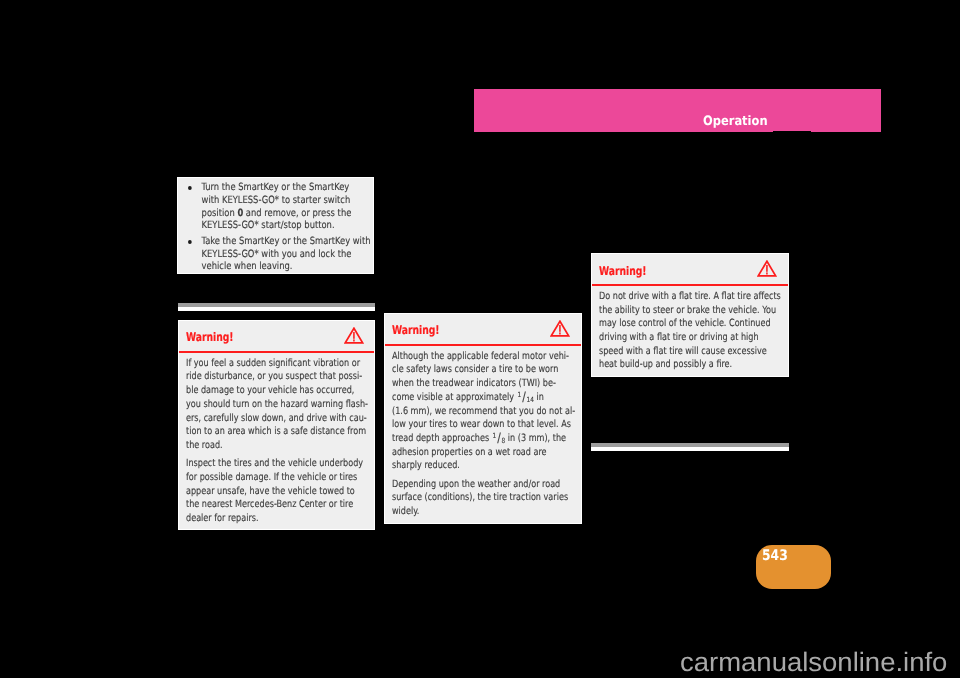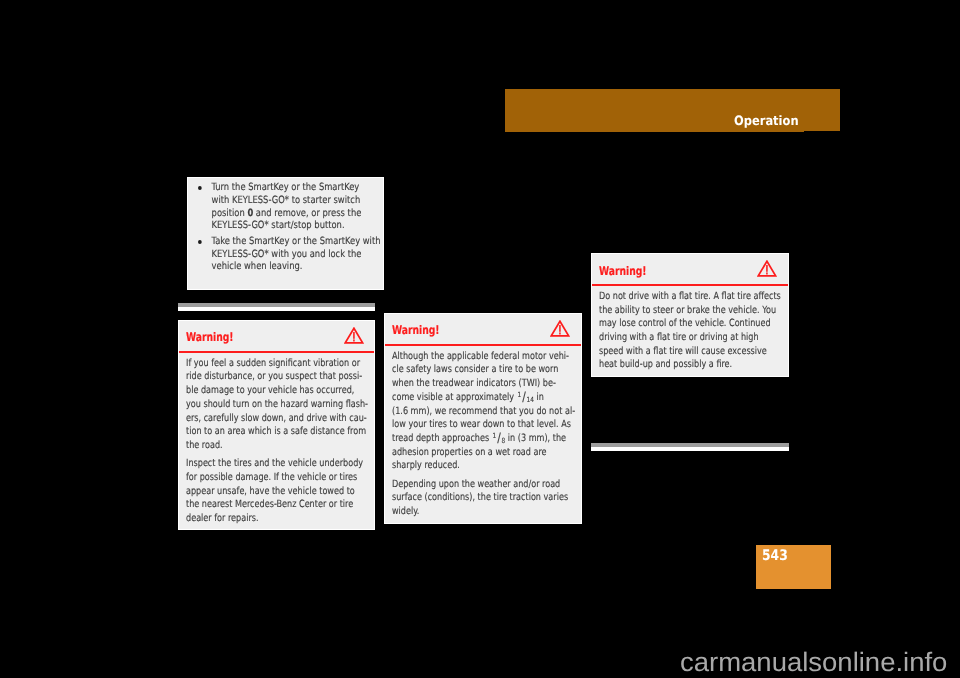--- a/index.html
+++ b/index.html
@@ -5,21 +5,21 @@
   html,body{margin:0;padding:0;}
   body{
     width:960px;height:678px;background:#000;overflow:hidden;position:relative;
     font-family:"DejaVu Sans",sans-serif;
     -webkit-font-smoothing:antialiased;
     text-rendering:geometricPrecision;
   }
 
   
   #section-banner{
-    position:absolute;left:505px;top:88.7px;width:335px;height:43.5px;background:#a16207;
+    position:absolute;left:474px;top:88.7px;width:407px;height:43.5px;background:#ec4899;
   }
   #section-banner .notch{
     position:absolute;left:299.3px;bottom:0;width:37.7px;height:1px;background:#000000;
   }
   #section-banner .label{
     position:absolute;left:229.2px;top:27.6px;
     color:#ffffff;font-weight:bold;font-size:13px;
     font-stretch:condensed;line-height:12px;
     transform:scaleX(0.98);transform-origin:left top;
   }
@@ -35,21 +35,21 @@
     position:absolute;
     font-family:"DejaVu Sans",sans-serif;font-stretch:condensed;
     font-size:10px;color:#3b3b3b;
     -webkit-text-stroke:0.12px #3b3b3b;
     transform-origin:left top;
   }
   .copy p{margin:0;white-space:pre-wrap;}
   .copy p + p{margin-top:4.7px;}
 
   
-  #bullet-box{left:187px;top:176.9px;width:197.3px;height:113px;padding-left:8px;}
+  #bullet-box{left:177px;top:176.9px;width:197.3px;height:97px;padding-left:8px;}
   #bullet-box .copy{left:9.6px;top:4.6px;width:201.2px;line-height:12.57px;transform:scaleX(0.93);}
   #bullet-box .item{position:relative;padding-left:14.6px;white-space:pre-wrap;}
   #bullet-box .item + .item{margin-top:3.6px;}
   #bullet-box .bdot{
     position:absolute;left:-0.2px;top:3.6px;width:3.9px;height:3.9px;
     background:#1d1d1d;border-radius:50%;
   }
 
   
   .rule{position:absolute;}
@@ -67,21 +67,21 @@
   }
   .warn .tri{position:absolute;left:165.2px;top:6.7px;line-height:0;}
   .warn .hr{position:absolute;left:0;top:30.2px;width:100%;height:2px;background:#fd1d1d;}
   .warn .copy{left:6.9px;top:36.0px;width:205.6px;line-height:13.7px;transform:scaleX(0.90);}
 
   #warn-left{left:177.7px;top:319.7px;width:197.4px;height:210.3px;}
   #warn-mid{left:383.7px;top:312.7px;width:198.5px;height:211.4px;}
   #warn-right{left:590.7px;top:252.8px;width:198.5px;height:124.3px;}
 
   
-  #page-number{position:absolute;left:756px;top:545px;width:75px;height:44px;background:#e4912f;}
+  #page-number{position:absolute;left:756px;top:545px;width:75px;height:44px;background:#e4912f;border-radius:16px;}
   #page-number .num{
     position:absolute;left:5.8px;top:3.6px;color:#ffffff;font-weight:bold;font-size:14.6px;
     font-stretch:condensed;line-height:13px;
     transform:scaleX(0.94);transform-origin:left top;
   }
 
   
   #watermark{
     position:absolute;left:679.5px;top:648.5px;color:#a9a9a9;font-size:26.7px;
     font-family:"Liberation Sans",sans-serif;

